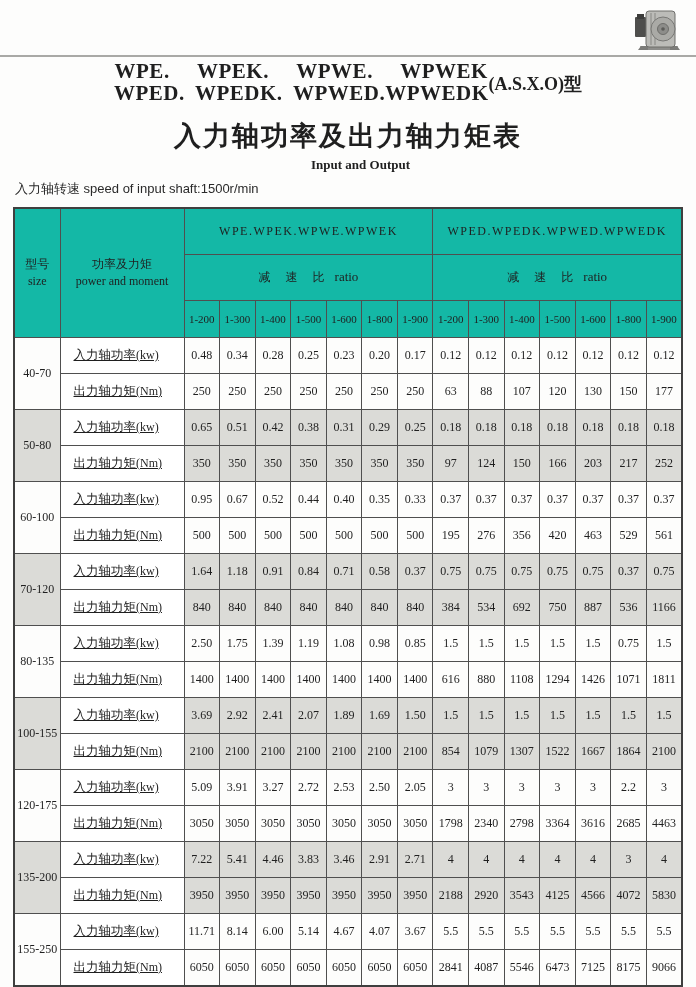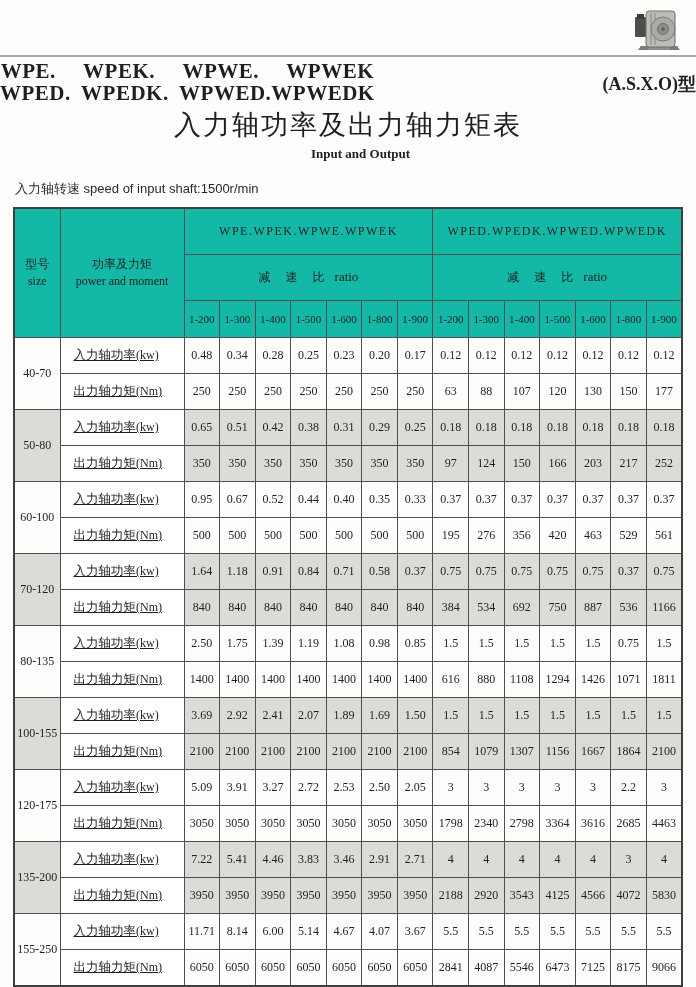--- a/index.html
+++ b/index.html
@@ -19,27 +19,27 @@
   }
 
   .product-photo {
     position:absolute; top:5px; right:12px; width:58px; height:48px;
   }
 
   .title-block {
     position:absolute; top:60px; left:0; width:696px; text-align:center;
   }
   .model-wrap {
-    display:flex; justify-content:space-between; align-items:center; 
+    display:flex; justify-content:center; align-items:center; 
   }
   .model-lines { font-weight:bold; font-size:21px; line-height:22px; letter-spacing:0.5px; }
   .model-line1 { word-spacing:22px; }
   .model-line2 { word-spacing:5px; }
   .type-suffix { font-weight:bold; font-size:18px; padding-top:4px; }
-  .cn-title { font-size:27px; font-weight:normal; letter-spacing:2px; margin-top:3px;text-align:center; }
+  .cn-title { font-size:27px; font-weight:bold; letter-spacing:2px; margin-top:14px;text-align:center; }
   .en-title { font-size:13px; font-weight:bold; margin-top:3px;margin-left:25px; }
 
   .speed-note {
     position:absolute; top:180px; left:15px;
     font-family:"Liberation Sans", sans-serif; font-size:13px; color:#2a2a2a;
   }
 
   table.spec {
     position:absolute; top:207px; left:13px;
     width:670px; border-collapse:collapse; table-layout:fixed;
@@ -411,21 +411,21 @@
           <td class="val-cell shaded">2100</td>
           <td class="val-cell shaded">2100</td>
           <td class="val-cell shaded">2100</td>
           <td class="val-cell shaded">2100</td>
           <td class="val-cell shaded">2100</td>
           <td class="val-cell shaded">2100</td>
           <td class="val-cell shaded">2100</td>
           <td class="val-cell shaded">854</td>
           <td class="val-cell shaded">1079</td>
           <td class="val-cell shaded">1307</td>
-          <td class="val-cell shaded">1156</td>
+          <td class="val-cell shaded">1522</td>
           <td class="val-cell shaded">1667</td>
           <td class="val-cell shaded">1864</td>
           <td class="val-cell shaded">2100</td>
         </tr>
         <tr class="datarow">
           <td rowspan="2" class="size-cell">120-175</td>
           <td class="label-cell">
             <div class="label-flex">
               <span class="row-label">入力轴功率</span>
               <span class="row-unit">(kw)</span>

